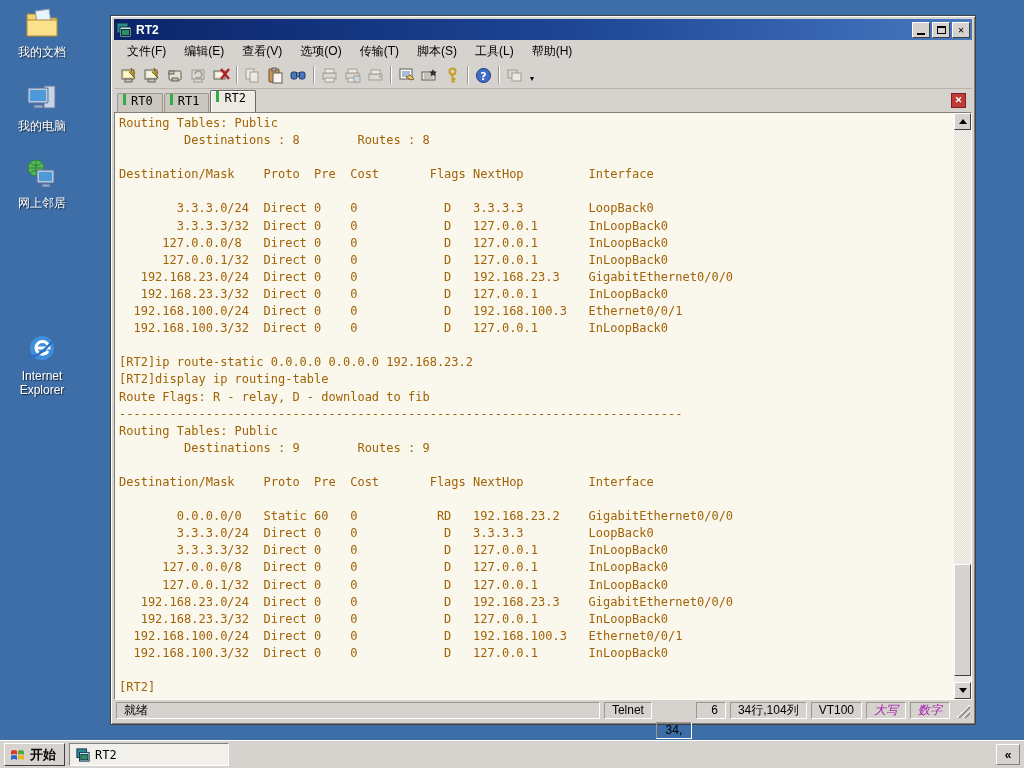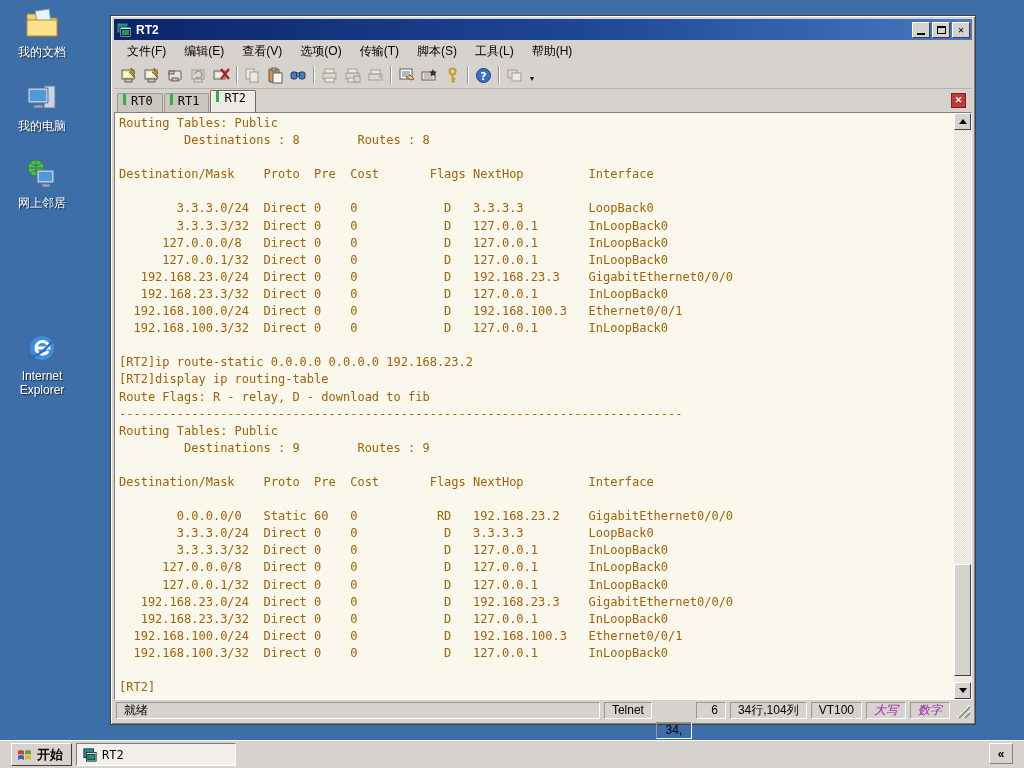--- a/index.html
+++ b/index.html
@@ -85,21 +85,21 @@
              height:17px; line-height:15px; padding:0 7px; white-space:nowrap; }
   .sb-ready { flex:1; }
   .sb-dim { color:#a21caf;font-style:italic; }
   .grip { width:14px; height:14px; margin-left:2px; cursor:nwse-resize;
           background:linear-gradient(135deg, transparent 0 50%, #fff 50% 56%, #9C9890 56% 66%,
             transparent 66% 72%, #fff 72% 78%, #9C9890 78% 88%, transparent 88%); }
 
   
   .taskbar { position:absolute; left:0; bottom:0; width:1024px; height:28px;
              background:#D6D3CE; border-top:1px solid #fff; display:flex;
-             padding:2px 11px; gap:4px; }
+             align-items:center; padding:2px 4px; gap:4px; }
   .start-btn { height:23px; display:flex; align-items:center; gap:4px; padding:0 8px 0 5px;
                background:#D6D3CE; border:1px solid; border-color:#fff #404040 #404040 #fff;
                font-weight:bold; font-size:13px; cursor:pointer; }
   .task-btn { width:160px; height:23px; display:flex; align-items:center; gap:5px; padding:0 6px;
               background:#F2F0EA; border:1px solid; border-color:#808080 #fff #fff #808080;
               font-size:12px; cursor:pointer; font-family:"DejaVu Sans Mono",monospace; }
   .tray-collapse { margin-left:auto; width:24px; height:21px; background:#D6D3CE;
                    border:1px solid; border-color:#fff #808080 #808080 #fff;
                    display:flex; align-items:center; justify-content:center;
                    font-weight:bold; cursor:pointer; }

